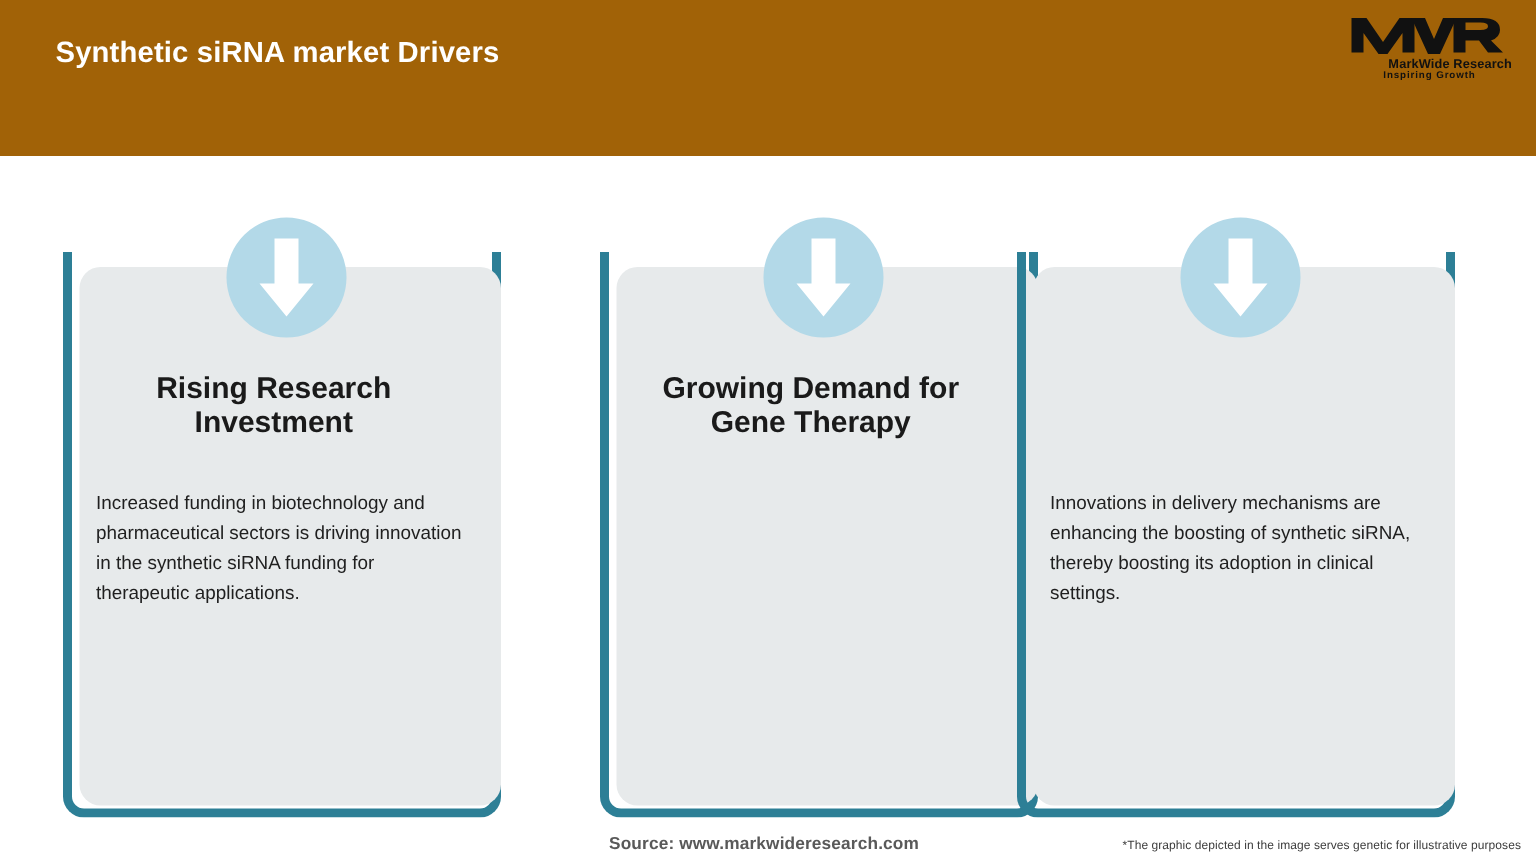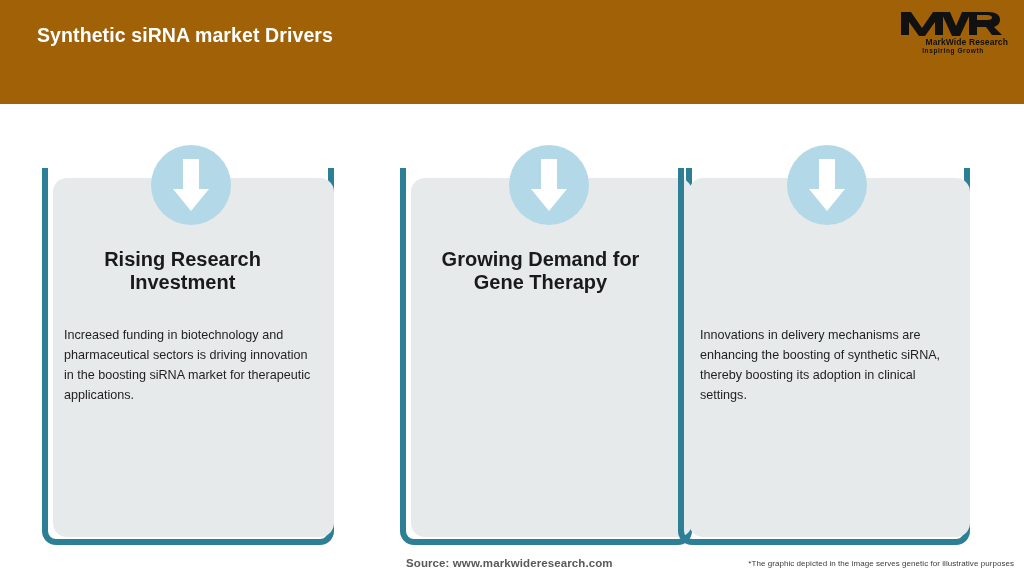--- a/index.html
+++ b/index.html
@@ -200,21 +200,21 @@
 
   <div class="card-slot s0">
     <div class="card-frame"></div>
     <div class="card"></div>
     <div class="card-circle">
       <svg class="arrow-svg" viewBox="0 0 80 80">
         <path d="M32 14 L48 14 L48 44 L58 44 L40 66 L22 44 L32 44 Z" fill="#ffffff"></path>
       </svg>
     </div>
     <div class="card-title">Rising Research Investment</div>
-    <div class="card-body">Increased funding in biotechnology and pharmaceutical sectors is driving innovation in the boosting siRNA market for therapeutic applications.</div>
+    <div class="card-body">Increased funding in biotechnology and pharmaceutical sectors is driving innovation in the synthetic siRNA funding for therapeutic applications.</div>
   </div>
 
   <div class="card-slot s1">
     <div class="card-frame"></div>
     <div class="card"></div>
     <div class="card-circle">
       <svg class="arrow-svg" viewBox="0 0 80 80">
         <path d="M32 14 L48 14 L48 44 L58 44 L40 66 L22 44 L32 44 Z" fill="#ffffff"></path>
       </svg>
     </div>

